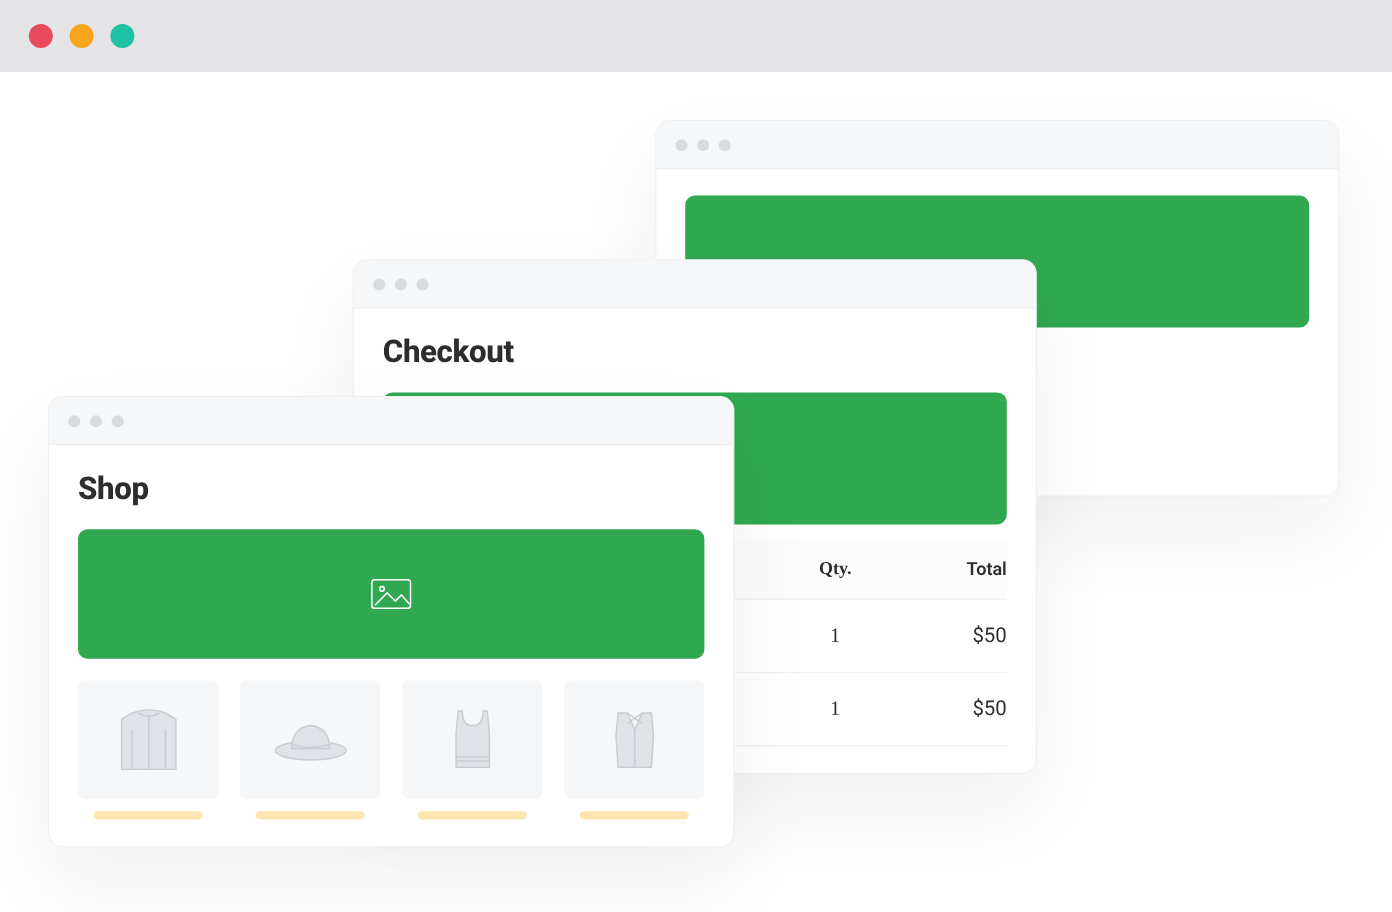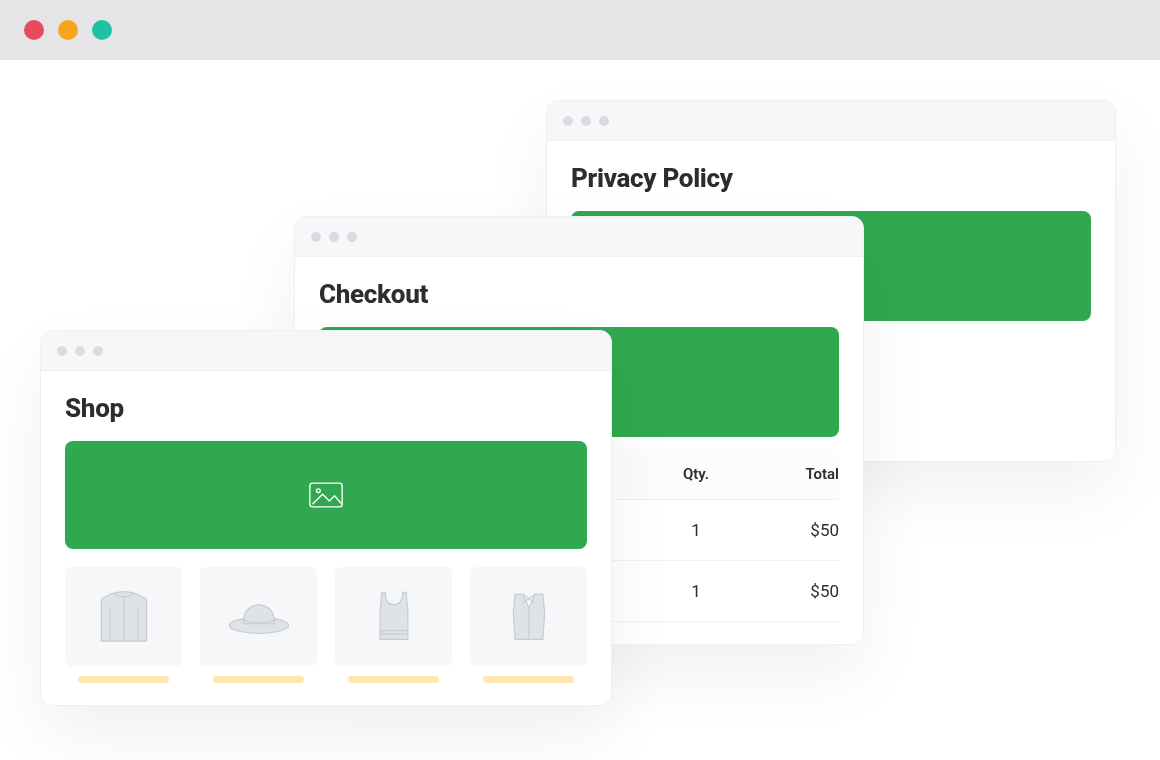--- a/index.html
+++ b/index.html
@@ -79,21 +79,21 @@
     padding: 16px 0; background: #fcfcfd;
     border-bottom: 1px solid #f0f1f3;
     text-align: center;
   }
   .co-table td {
     text-align: center; padding: 20px 0;
     font-size: 17px; color: #2d2d2d;
     border-bottom: 1px solid #f0f1f3;
   }
   .co-table th:nth-child(1), .co-table td:nth-child(1) { width: 65%; }
-  .co-table th:nth-child(2), .co-table td:nth-child(2) { width: 15%; }
+  .co-table th:nth-child(2), .co-table td:nth-child(2) { width: 15%; font-family: Liberation Serif, serif; }
   .co-table th:nth-child(3), .co-table td:nth-child(3) { width: 20%; text-align: right; }
 
   
   .win-shop { top: 330px; left: 40px; width: 572px; }
   .shop-hero {
     width: 100%; height: 108px;
     display: flex; align-items: center; justify-content: center;
     margin-bottom: 18px;
   }
   .img-icon { width: 34px; height: 26px; stroke: #ffffff; stroke-width: 1.6; fill: none; }
@@ -127,21 +127,20 @@
   <div class="os-dot os-green"></div>
 </div>
 
 <div class="bwin win-privacy">
   <div class="chrome">
     <div class="chrome-dot"></div>
     <div class="chrome-dot"></div>
     <div class="chrome-dot"></div>
   </div>
   <div class="content">
-    <h2>Privacy Policy</h2>
     <div class="green-block privacy-block"></div>
     <div class="blue-line"></div>
     <div class="gray-line gl1"></div>
     <div class="gray-line gl2"></div>
   </div>
 </div>
 
 <div class="bwin win-checkout">
   <div class="chrome">
     <div class="chrome-dot"></div>

